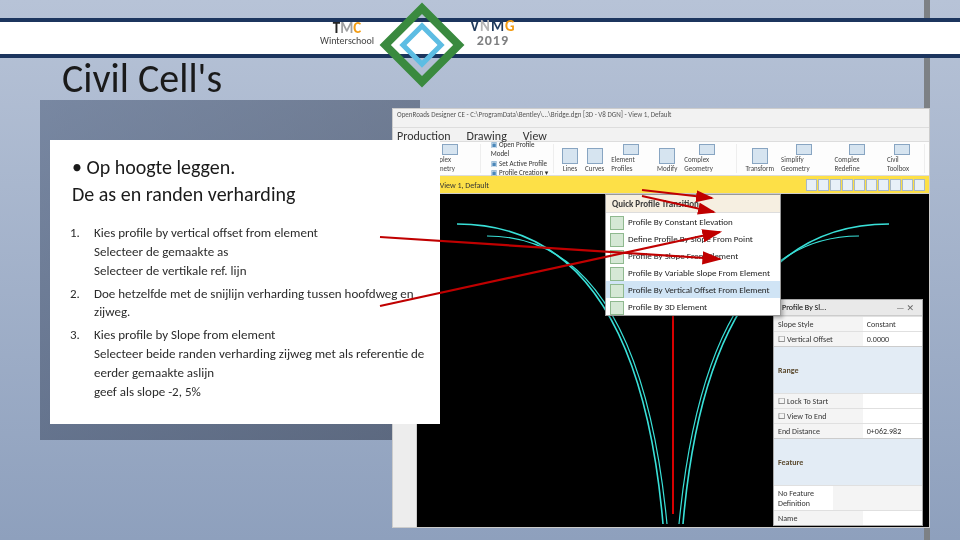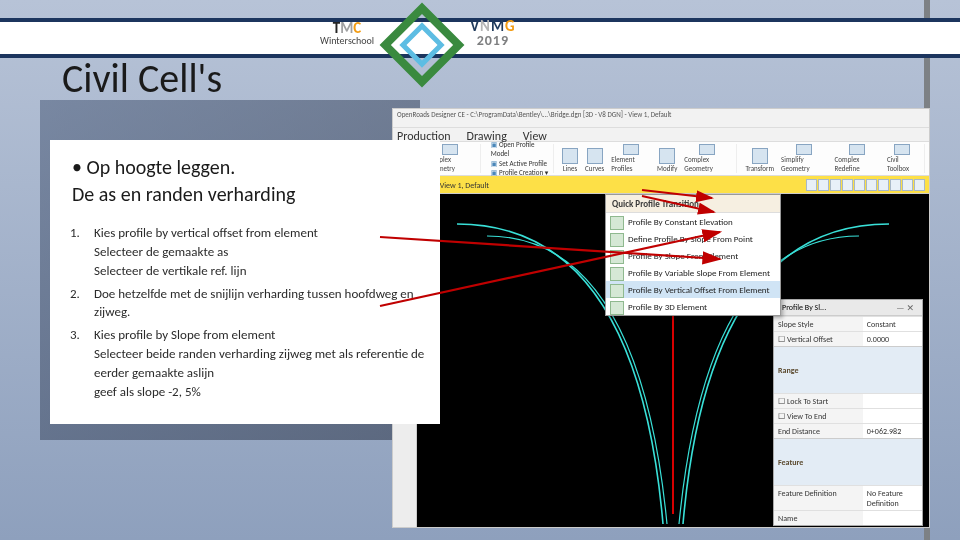--- a/index.html
+++ b/index.html
@@ -234,21 +234,20 @@
           <div class="row chk">
               <div class="k">View To End</div>
               <div class="v"></div>
             </div>
           <div class="row">
               <div class="k">End Distance</div>
               <div class="v">0+062.982</div>
             </div>
           <div class="sec">Feature</div>
           <div class="row">
-              <div class="k">Feature Definition</div>
               <div class="v">No Feature Definition</div>
             </div>
           <div class="row">
               <div class="k">Name</div>
               <div class="v"></div>
             </div>
         </div>
       </div>
     </div>
   </div>

